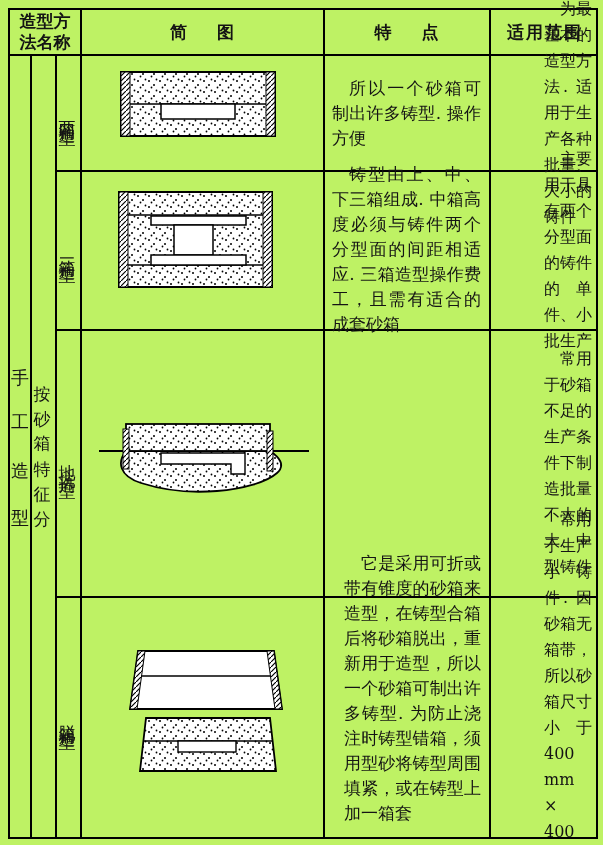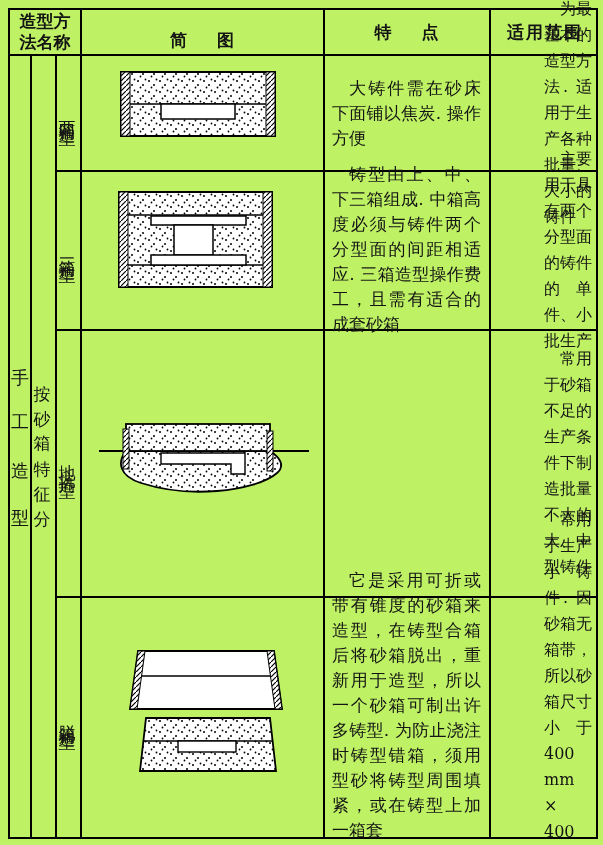--- a/index.html
+++ b/index.html
@@ -43,21 +43,21 @@
   <div class="vline" style="left:30px; top:56px; height:781px;"></div>
   <div class="vline" style="left:55px; top:56px; height:781px;"></div>
   <div class="vline" style="left:80px; top:10px; height:827px;"></div>
   <div class="vline" style="left:323px; top:10px; height:827px;"></div>
   <div class="vline" style="left:489px; top:10px; height:827px;"></div>
 
   <div class="cell hdr hdr-method" style="left:10px; top:10px; width:70px; height:44px;">
     <span>造型方</span>
     <span>法名称</span>
   </div>
-  <div class="cell hdr" style="left:81px; top:10px; width:242px; height:60px;">
+  <div class="cell hdr" style="left:81px; top:10px; width:242px; height:44px;">
     <span class="spread2">简图</span>
   </div>
   <div class="cell hdr" style="left:490px; top:10px; width:108px; height:44px;">
     <span class="spread1">适用范围</span>
   </div>
   <div class="cell hdr" style="left:324px; top:10px; width:165px; height:44px;">
     <span class="spread2">特点</span>
   </div>
 
   <div class="cell" style="left:10px; top:56px; width:20px; height:781px;">
@@ -86,21 +86,21 @@
         </pattern>
       </defs>
       <rect x="40" y="16" width="154" height="64" fill="url(#dotsA)" stroke="#000" stroke-width="2"></rect>
       <rect x="40" y="16" width="9" height="64" fill="url(#hatchA)" stroke="#000" stroke-width="1"></rect>
       <rect x="185" y="16" width="9" height="64" fill="url(#hatchA)" stroke="#000" stroke-width="1"></rect>
       <line x1="49" y1="48" x2="185" y2="48" stroke="#000" stroke-width="1.5"></line>
       <rect x="80" y="48" width="74" height="15" fill="#fff" stroke="#000" stroke-width="1.5"></rect>
     </svg>
   </div>
   <div class="cell" style="left:324px; top:56px; width:165px; height:114px;">
-    <div class="txt">大铸件需在砂床下面铺以焦炭. 操作方便</div>
+    <div class="txt">所以一个砂箱可制出许多铸型. 操作方便</div>
   </div>
   <div class="cell" style="left:490px; top:56px; width:108px; height:114px;">
     <div class="txt-scope">为最基本的造型方法. 适用于生产各种批量、大小的铸件</div>
   </div>
 
   <div class="cell" style="left:56px; top:171px; width:24px; height:157px;">
     <span class="vtext lab-row">三箱造型</span>
   </div>
   <div class="cell" style="left:81px; top:171px; width:242px; height:157px;">
     <svg class="diagram-svg" width="242" height="157" viewBox="0 0 242 157">
@@ -184,19 +184,19 @@
       </defs>
       <polygon points="57,54 193,54 201,112 49,112" fill="#fff" stroke="#000" stroke-width="1.8"></polygon>
       <line x1="53.5" y1="79" x2="196.5" y2="79" stroke="#000" stroke-width="1.5"></line>
       <polygon points="57,54 64,54 56,112 49,112" fill="url(#hatchD)" stroke="#000" stroke-width="1"></polygon>
       <polygon points="186,54 193,54 201,112 194,112" fill="url(#hatchD)" stroke="#000" stroke-width="1"></polygon>
       <polygon points="65,121 189,121 195,174 59,174" fill="url(#dotsD)" stroke="#000" stroke-width="1.8"></polygon>
       <line x1="62.5" y1="144" x2="191.5" y2="144" stroke="#000" stroke-width="1.5"></line>
       <rect x="97" y="144" width="58" height="11" fill="#fff" stroke="#000" stroke-width="1.4"></rect>
     </svg>
   </div>
-  <div class="cell" style="left:324px; top:597px; width:165px; height:216px;">
+  <div class="cell" style="left:324px; top:580px; width:165px; height:216px;padding-left:12px;">
     <div class="txt">它是采用可折或带有锥度的砂箱来造型，在铸型合箱后将砂箱脱出，重新用于造型，所以一个砂箱可制出许多铸型. 为防止浇注时铸型错箱，须用型砂将铸型周围填紧，或在铸型上加一箱套</div>
   </div>
   <div class="cell" style="left:490px; top:597px; width:108px; height:183px;">
     <div class="txt-scope">常用于生产小铸件. 因砂箱无箱带，所以砂箱尺寸小于 400 mm × 400 mm</div>
   </div>
 </div>
 
 </body></html>

